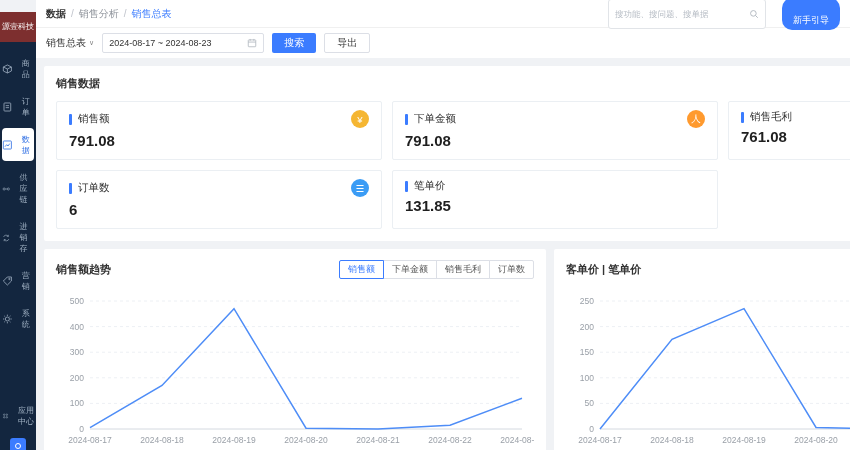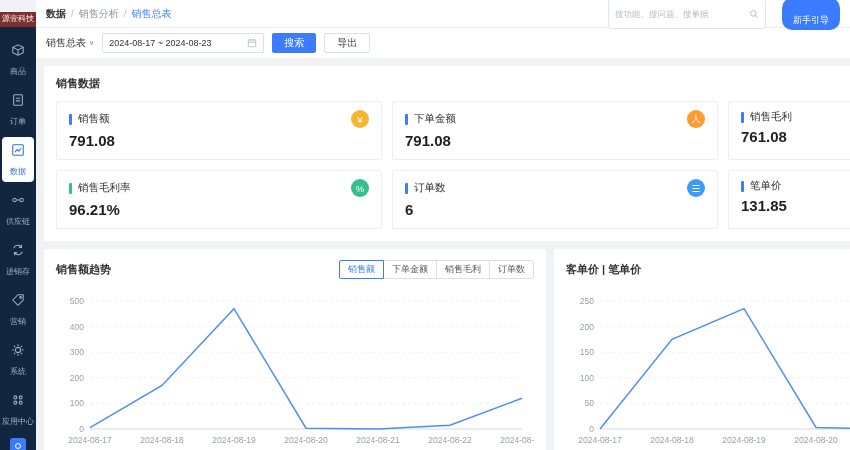--- a/index.html
+++ b/index.html
@@ -3,21 +3,21 @@
 <meta charset="utf-8">
 <style>
   * { margin:0; padding:0; box-sizing:border-box; }
   html,body { width:850px; height:450px; overflow:hidden; }
   body { font-family:"Liberation Sans",sans-serif; background:#f0f2f5; position:relative; }
 
   
   .sidebar { position:absolute; left:0; top:12px; width:36px; height:450px; background:#13263f; color:#9fb0c2; display:flex; flex-direction:column; z-index:5; }
   .logo { width:36px; height:30px; background:#7d2f2f; color:#fff; font-size:8px; display:flex; align-items:center; justify-content:center; text-align:center; line-height:1.1; }
   .side-nav { flex:1; display:flex; flex-direction:column; padding:10px 2px 4px; gap:5px; }
-  .side-item { display:flex; flex-direction:column; align-items:center; gap:9px; padding:6px 0 5px; border-radius:4px; font-size:8px; cursor:pointer; color:#9fb0c2; }
+  .side-item { display:flex; flex-direction:row; align-items:center; gap:9px; padding:6px 0 5px; border-radius:4px; font-size:8px; cursor:pointer; color:#9fb0c2; }
   .side-item svg { width:14px; height:14px; }
   .side-item.active { background:#ffffff; color:#2f6fe4; }
   .side-bottom { margin-top:auto; }
   .corner-icon { width:16px; height:16px; background:#3b7cff; border-radius:3px; margin:6px auto 4px; display:flex; align-items:center; justify-content:center; }
   .corner-icon span { width:6px; height:6px; border:1.5px solid #fff; border-radius:50%; display:block; }
 
   
   .main { position:absolute; left:36px; top:0; width:814px; height:450px; }
 
   .topbar { height:28px; background:#fff; display:flex; align-items:center; padding:0 10px; border-bottom:1px solid #f0f0f0; }
@@ -207,28 +207,20 @@
         </div>
 
         <div class="tile">
           <div class="tile-top">
             <span class="accent" style="background: rgb(59, 124, 255);"></span>
             <span class="tile-label">销售毛利</span>
           </div>
           <div class="tile-value">761.08</div>
         </div>
 
-        <div class="tile">
-          <div class="tile-top">
-            <span class="accent" style="background: rgb(53, 192, 142);"></span>
-            <span class="tile-label">销售毛利率</span>
-            <span class="m-icon" style="background: rgb(53, 192, 142);">%</span>
-          </div>
-          <div class="tile-value">96.21%</div>
-        </div>
 
         <div class="tile">
           <div class="tile-top">
             <span class="accent" style="background: rgb(59, 124, 255);"></span>
             <span class="tile-label">订单数</span>
             <span class="m-icon" style="background: rgb(59, 156, 245);">☰</span>
           </div>
           <div class="tile-value">6</div>
         </div>
 

